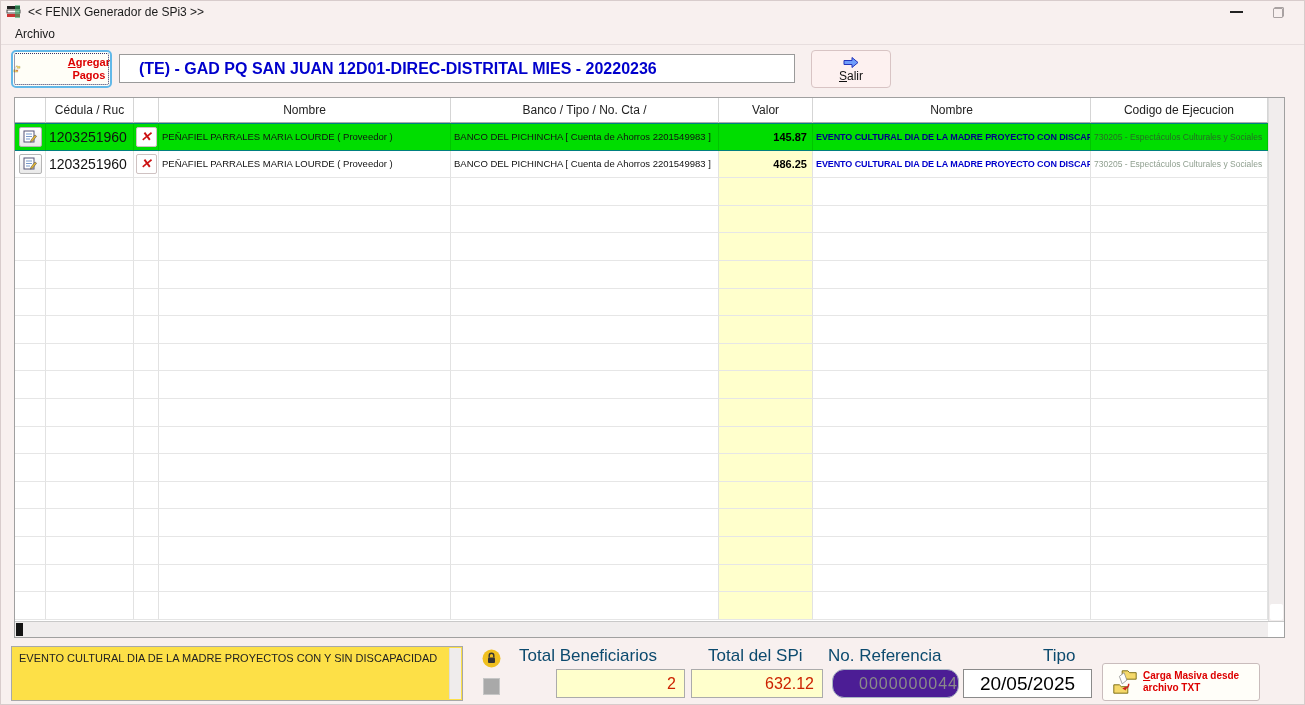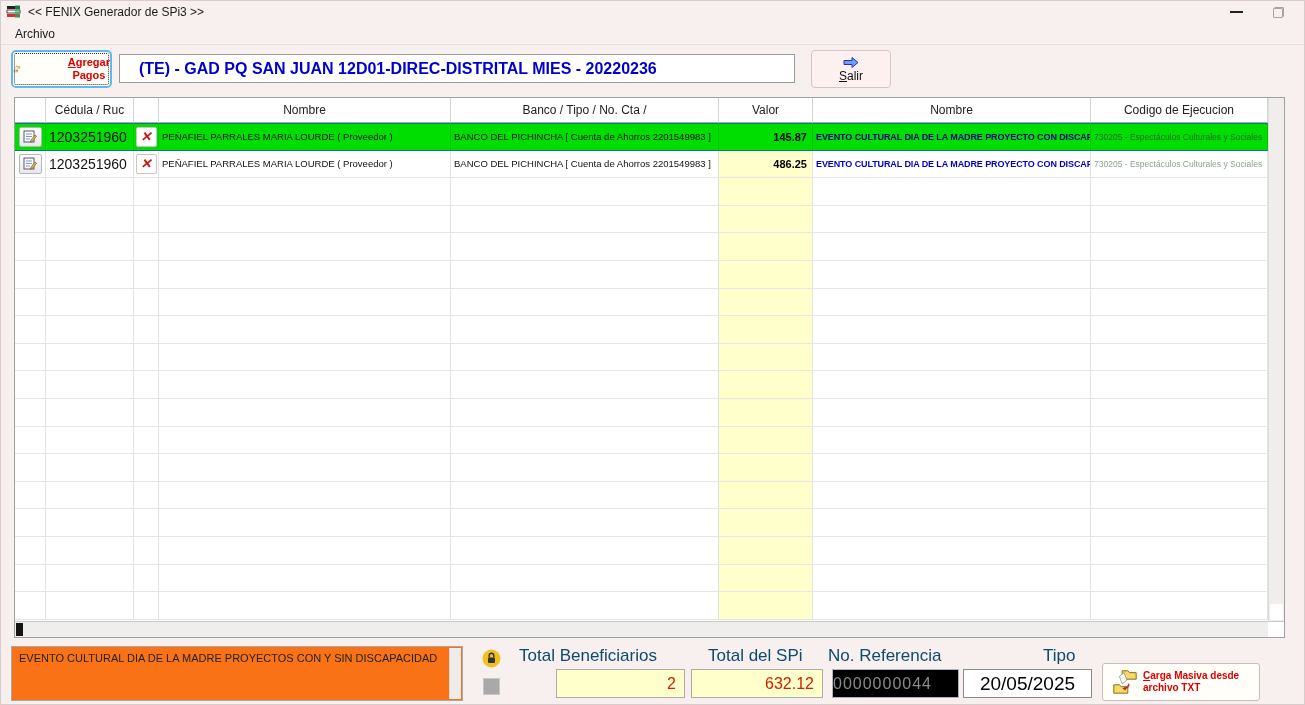--- a/index.html
+++ b/index.html
@@ -65,29 +65,29 @@
   .grow.sel .c-det { color:#000088; }
   .grow.sel .c-cod { color:#256b25; }
   .editbtn { width:23px; height:20px; background:linear-gradient(#ffffff,#e9e9e9); border:1px solid #b5b5b5;
      border-radius:2px; display:flex; align-items:center; justify-content:center; cursor:pointer; }
   .xbtn { width:21px; height:20px; background:#fff; border:1px solid #cfc2c2; border-radius:2px;
      color:#cc1111; font-size:13px; font-weight:bold; font-style:italic; font-family:"Liberation Serif", serif;
      display:flex; align-items:center; justify-content:center; cursor:pointer; line-height:1; }
 
   
   .footer { position:absolute; left:0; top:640px; width:1305px; height:65px; }
-  .detalle-box { position:absolute; left:10px; top:5px; width:452px; height:55px; background:#f97316;
+  .detalle-box { position:absolute; left:10px; top:5px; width:452px; height:55px; background:#fde047;
      border:1px solid #a8a8a8; font-size:11px; color:#222; padding:5px 18px 4px 7px; overflow:hidden; }
   .detalle-box .tscroll { position:absolute; right:1px; top:1px; bottom:1px; width:12px; background:#efecec; border-left:1px solid #ddd; }
   .lockicon { position:absolute; left:481px; top:8px; }
   .graysquare { position:absolute; left:482px; top:37px; width:17px; height:17px; background:#a9a9a9; border:1px solid #c6c6c6; }
   .flabel { position:absolute; font-size:17px; color:#0c4a6e; top:5px; white-space:nowrap; }
   .ffield { position:absolute; top:28px; height:29px; border:1px solid #ababab; font-size:16px; line-height:27px; }
   .f-yellow { background:#ffffcc; color:#cc2200; text-align:right; padding-right:8px; }
-  .f-gray { background:#000000; color:#8a8a8a; text-align:left; border-color:#a9b6c2; letter-spacing:1px; }
+  .f-gray { background:#4c1d95; color:#8a8a8a; text-align:right; border-color:#a9b6c2; letter-spacing:1px;border-radius:12px; }
   .f-date { background:#fff; color:#000; text-align:center; font-size:19px; border-color:#8a8a8a; }
   .btn-carga { position:absolute; left:1101px; top:22px; width:158px; height:38px; background:#fffef9;
      border:1px solid #c9bcbc; border-radius:3px; display:flex; align-items:center; justify-content:center;
      gap:4px; cursor:pointer; }
   .btn-carga .lbl { color:#dd0000; font-weight:bold; font-size:10px; line-height:1.2; text-align:left; width:108px; }
 </style>
 </head>
 <body>
 
 <div class="titlebar">

